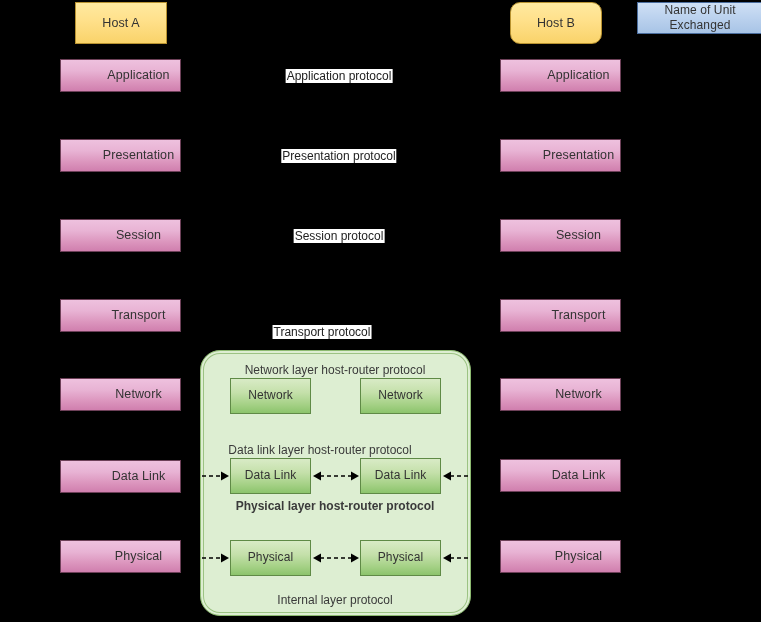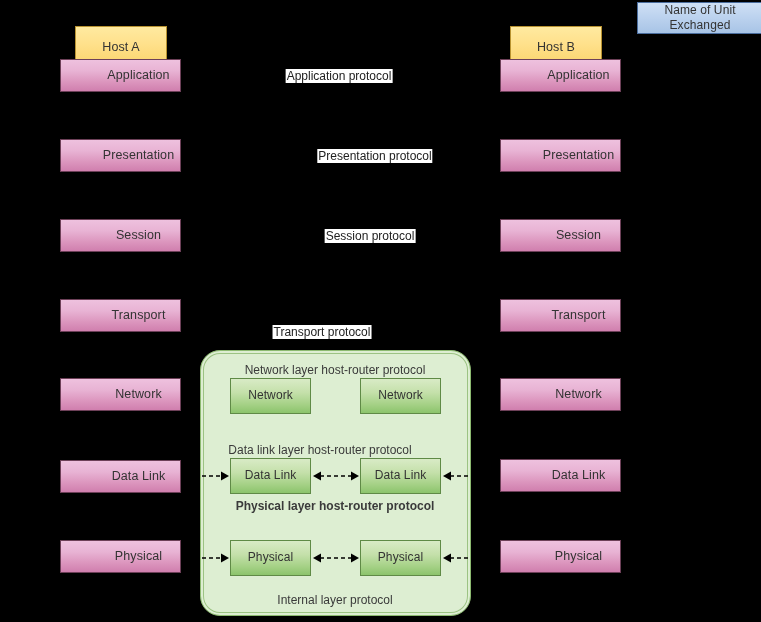--- a/index.html
+++ b/index.html
@@ -44,21 +44,20 @@
     padding-left: 36px;
   }
 
   
   .host-box {
     width: 92px;
     height: 42px;
     background: linear-gradient(to bottom, #ffeaa0 0%, #ffe08a 45%, #f9d36a 100%);
     border: 1px solid #b89230;
     font-size: 12.5px;
-    margin-top: 24px;
   }
 
   
   .legend-box {
     width: 126px;
     height: 32px;
     background: linear-gradient(to bottom, #cfe0f4 0%, #bdd3ef 45%, #a8c4e6 100%);
     border: 1px solid #4a6d9e;
     font-size: 12px;
     line-height: 1.25;
@@ -128,21 +127,21 @@
 </style>
 </head>
 <body>
 
 <div id="canvas">
 
   <div class="node host-box" style="left:75px; top:2px;">
     <span>Host A</span>
   </div>
 
-  <div class="node host-box" style="left:510px; top:2px;">
+  <div class="node host-box" style="left:510px; top:2px;border-radius:10px;">
     <span>Host B</span>
   </div>
 
   <div class="node legend-box" style="left:637px; top:2px;">
     <span>Name of Unit
 Exchanged</span>
   </div>
 
   <div id="subnet"></div>
 
@@ -155,22 +154,22 @@
       <div class="node layer-box" style="left: 60px; top: 460px;"><span>Data Link</span></div>
       <div class="node layer-box" style="left: 60px; top: 540px;"><span>Physical</span></div>
       <div class="node layer-box" style="left: 500px; top: 59px;"><span>Application</span></div>
       <div class="node layer-box" style="left: 500px; top: 139px;"><span>Presentation</span></div>
       <div class="node layer-box" style="left: 500px; top: 219px;"><span>Session</span></div>
       <div class="node layer-box" style="left: 500px; top: 299px;"><span>Transport</span></div>
       <div class="node layer-box" style="left: 500px; top: 378px;"><span>Network</span></div>
       <div class="node layer-box" style="left: 500px; top: 459px;"><span>Data Link</span></div>
       <div class="node layer-box" style="left: 500px; top: 540px;"><span>Physical</span></div>
       <div class="proto-label" style="left: 339px; top: 69px;">Application protocol</div>
-      <div class="proto-label" style="left: 339px; top: 149px; margin-left: 36px;">Presentation protocol</div>
-      <div class="proto-label" style="left: 339px; top: 229px; margin-left: 31px;">Session protocol</div>
+      <div class="proto-label" style="left: 339px; top: 149px;">Presentation protocol</div>
+      <div class="proto-label" style="left: 339px; top: 229px;">Session protocol</div>
       <div class="proto-label" style="left: 322px; top: 309px; margin-top: 16px;">Transport protocol</div>
       <div class="subnet-caption" style="left: 335px; top: 363px;">Network layer host-router protocol</div>
       <div class="node router-box" style="left: 230px; top: 378px;"><span>Network</span></div>
       <div class="node router-box" style="left: 360px; top: 378px;"><span>Network</span></div>
       <div class="subnet-caption" style="left: 320px; top: 443px;">Data link layer host-router protocol</div>
       <div class="node router-box" style="left: 230px; top: 458px;"><span>Data Link</span></div>
       <div class="node router-box" style="left: 360px; top: 458px;"><span>Data Link</span></div>
       <svg class="arrow-svg" width="47" height="20" style="left: 192px; top: 466px;">
         <line class="arrow-line" x1="10" y1="10" x2="30" y2="10"></line>
         <polygon class="arrow-head" points="37,10 29,5.5 29,14.5"></polygon>

